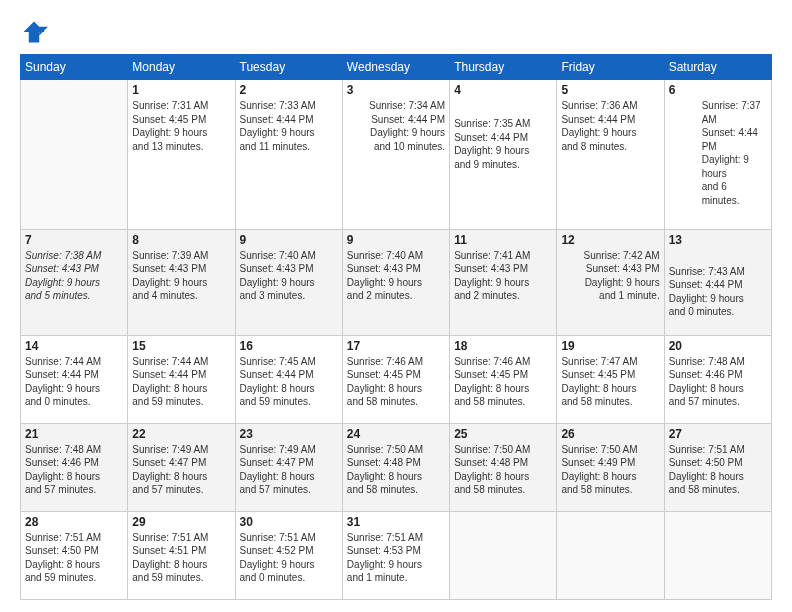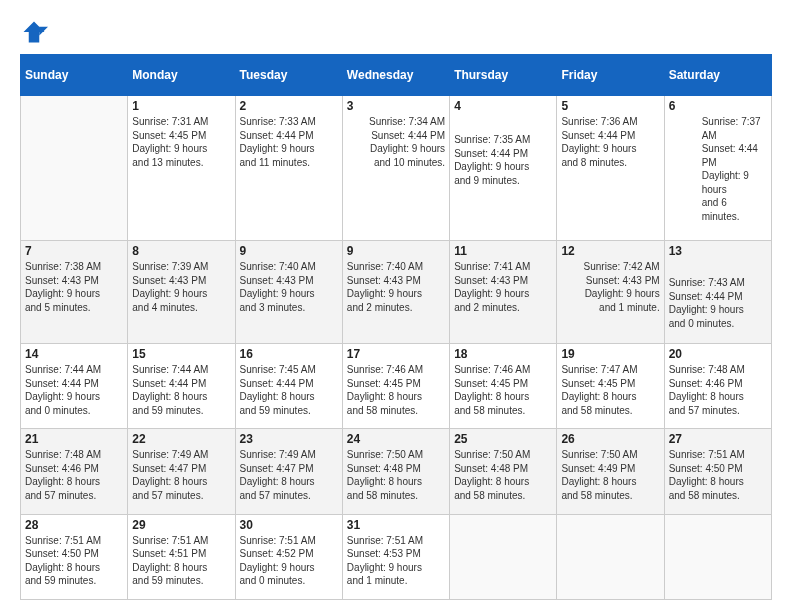--- a/index.html
+++ b/index.html
@@ -61,24 +61,24 @@
     }
     .calendar {
       flex: 1;
       border-collapse: collapse;
       width: 100%;
       font-size: 10.5px;
     }
     .calendar th {
       background: #1565c0;
       color: #fff;
-      padding: 13px 4px;
+      padding: 5px 4px;
       text-align: left;
       font-size: 12px;
-      font-weight: bold;
+      font-weight: normal;
       border: 1px solid #1565c0;
     }
     .calendar td {
       vertical-align: top;
       border: 1px solid #ccc;
       padding: 3px 4px;
       width: calc(100% / 7);
       background: #fff;
     }
     .calendar td.empty {
@@ -175,21 +175,21 @@
             <span class="day-num">6</span>
             <div class="day-info" style="white-space: pre-line; margin-left: 33px;">Sunrise: 7:37 AM
 Sunset: 4:44 PM
 Daylight: 9 hours
 and 6 minutes.</div>
           </td>
         </tr>
         <tr class="row-alt">
           <td>
             <span class="day-num">7</span>
-            <div class="day-info" style="white-space: pre-line;">Sunrise: 7:38 AM
+            <div class="day-info" style="white-space: pre-line; font-style: italic;">Sunrise: 7:38 AM
 Sunset: 4:43 PM
 Daylight: 9 hours
 and 5 minutes.</div>
           </td>
           <td>
             <span class="day-num">8</span>
             <div class="day-info" style="white-space: pre-line;">Sunrise: 7:39 AM
 Sunset: 4:43 PM
 Daylight: 9 hours
 and 4 minutes.</div>

